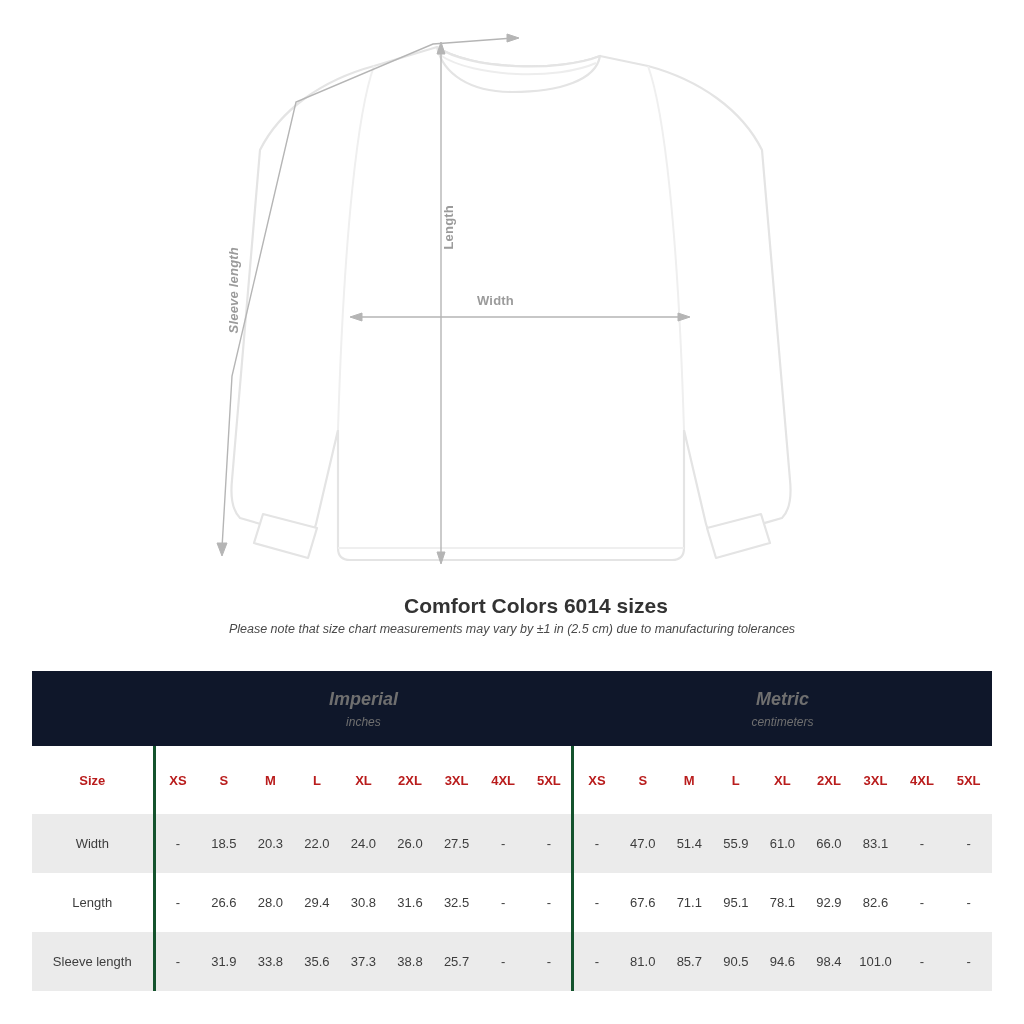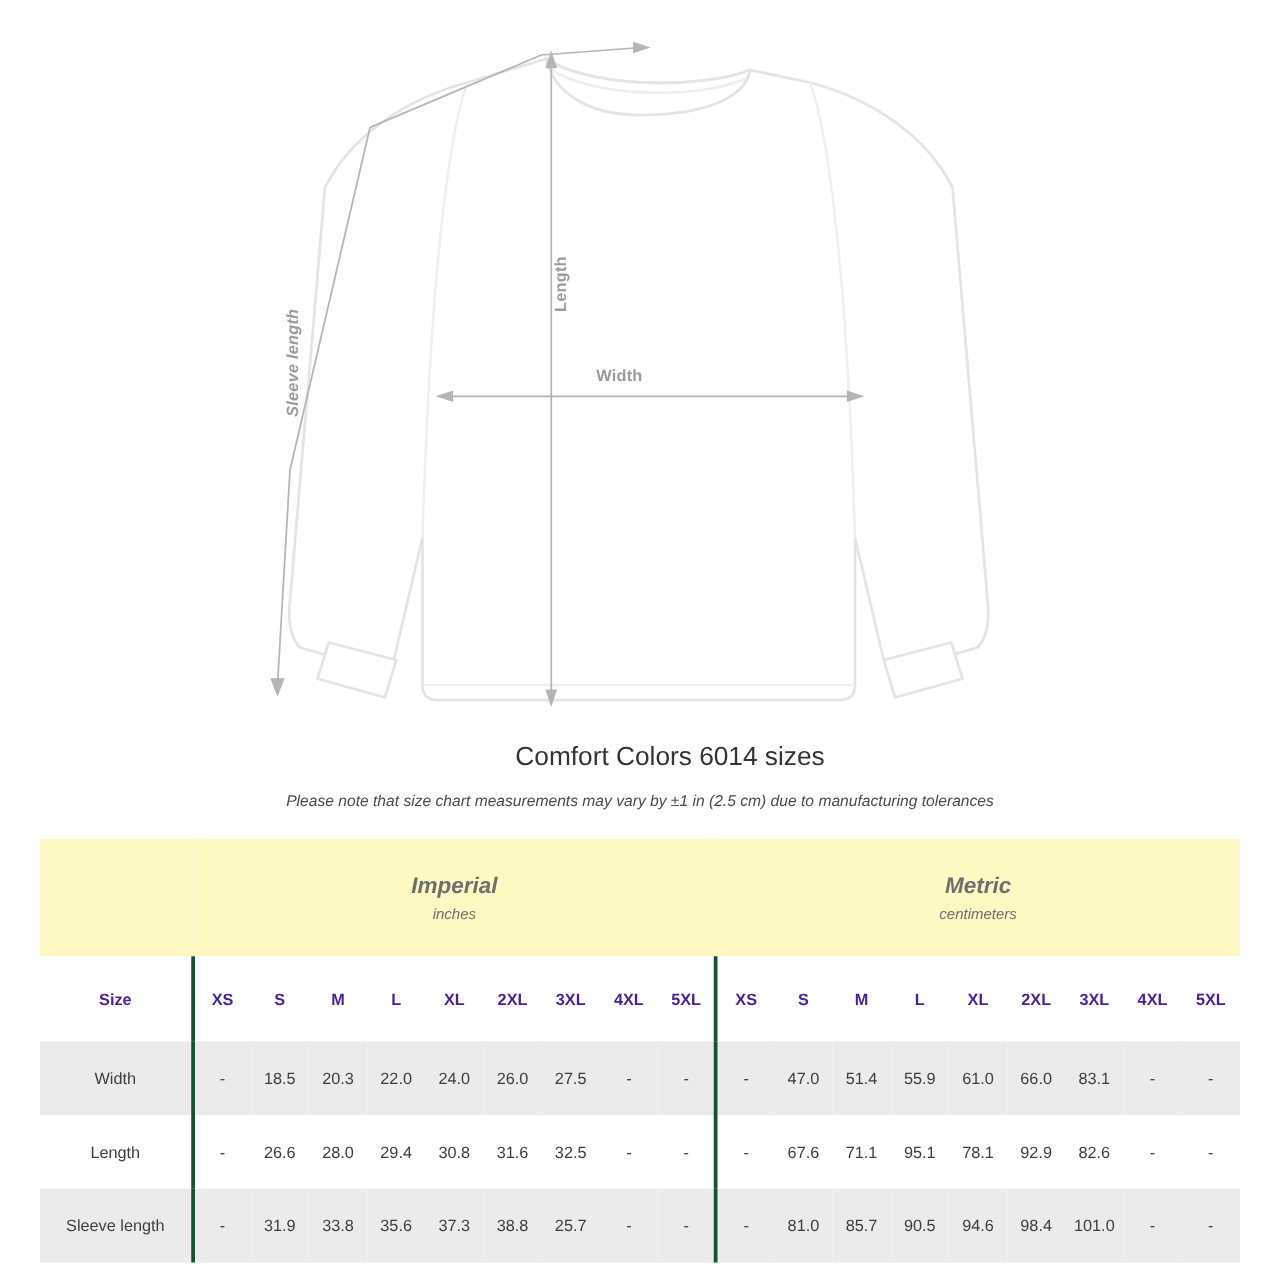--- a/index.html
+++ b/index.html
@@ -58,30 +58,30 @@
     font-style: italic;
   }
 
   
   .title-block {
     text-align: center;
     margin-top: 4px;
   }
   .chart-title {
     font-size: 21px;
-    font-weight: normal;
+    font-weight: bold;
     color: #333333;
     margin: 0;
     padding-left: 48px;
   }
   .chart-note {
     font-size: 12.5px;
     font-style: italic;
     color: #4a4a4a;
-    margin-top: 16px;
+    margin-top: 4px;
   }
 
   
   .table-wrap {
     position: absolute;
     left: 32px;
     top: 671px;
     width: 960px;
   }
   table.size-table {
@@ -103,43 +103,43 @@
   tr.band td { background: #ebebeb; }
 
   
   td.rowlabel, th.rowlabel {
     width: 122px;
     font-weight: bold;
     font-size: 13.5px;
     color: #3d3d3d;
   }
   tr.head-units td {
-    background: #fef9c3;
-    height: 94px;
+    background: #0f172a;
+    height: 75px;
   }
   .unit-sys {
     font-size: 18px;
     font-style: italic;
     font-weight: bold;
     color: #6f6f6f;
     display: block;
   }
   .unit-sub {
     font-size: 12px;
     font-style: italic;
     color: #6f6f6f;
     display: block;
     margin-top: 5px;
   }
   tr.head-sizes td {
     background: #ffffff;
     height: 68px;
     font-weight: bold;
     font-size: 13px;
-    color: #4c1d95;
+    color: #b91c1c;
   }
   tr.head-sizes td.rowlabel { background: #ffffff; }
   .cell-sep {
     border-left: 3px solid #14532d;
   }
 </style>
 </head>
 <body>
 
 <div class="page">

